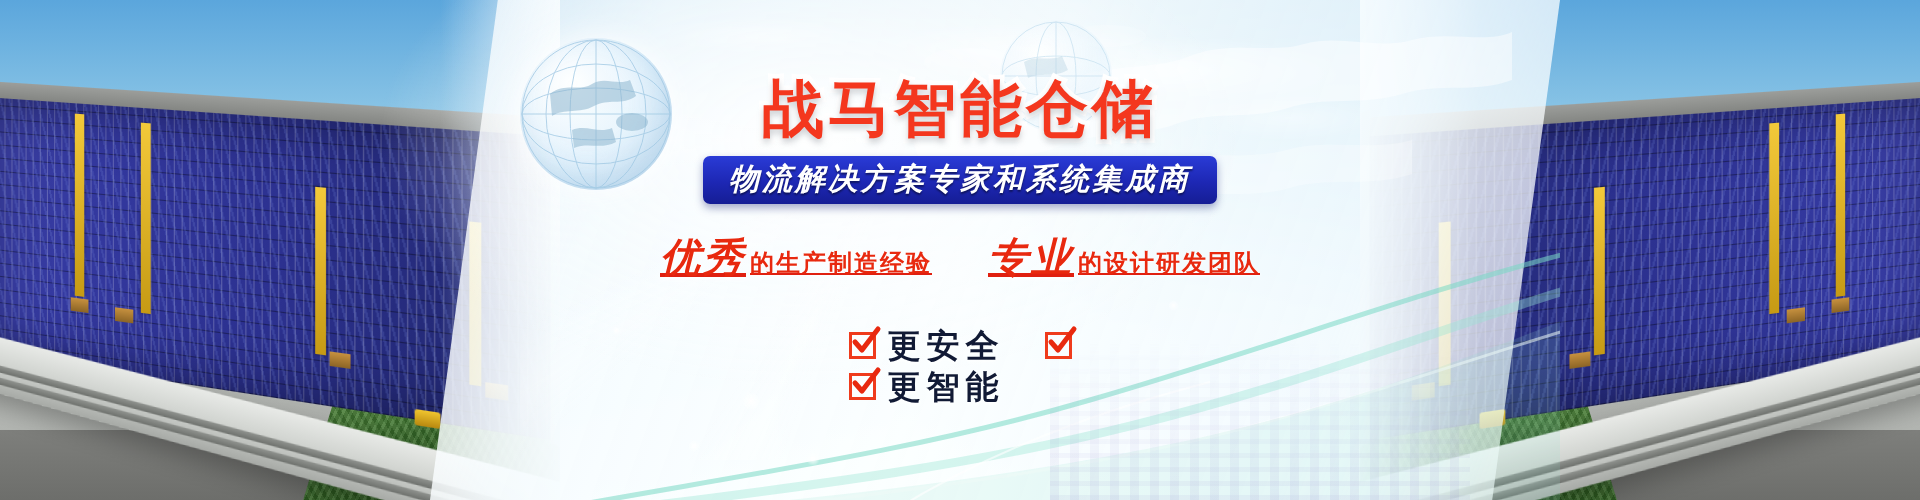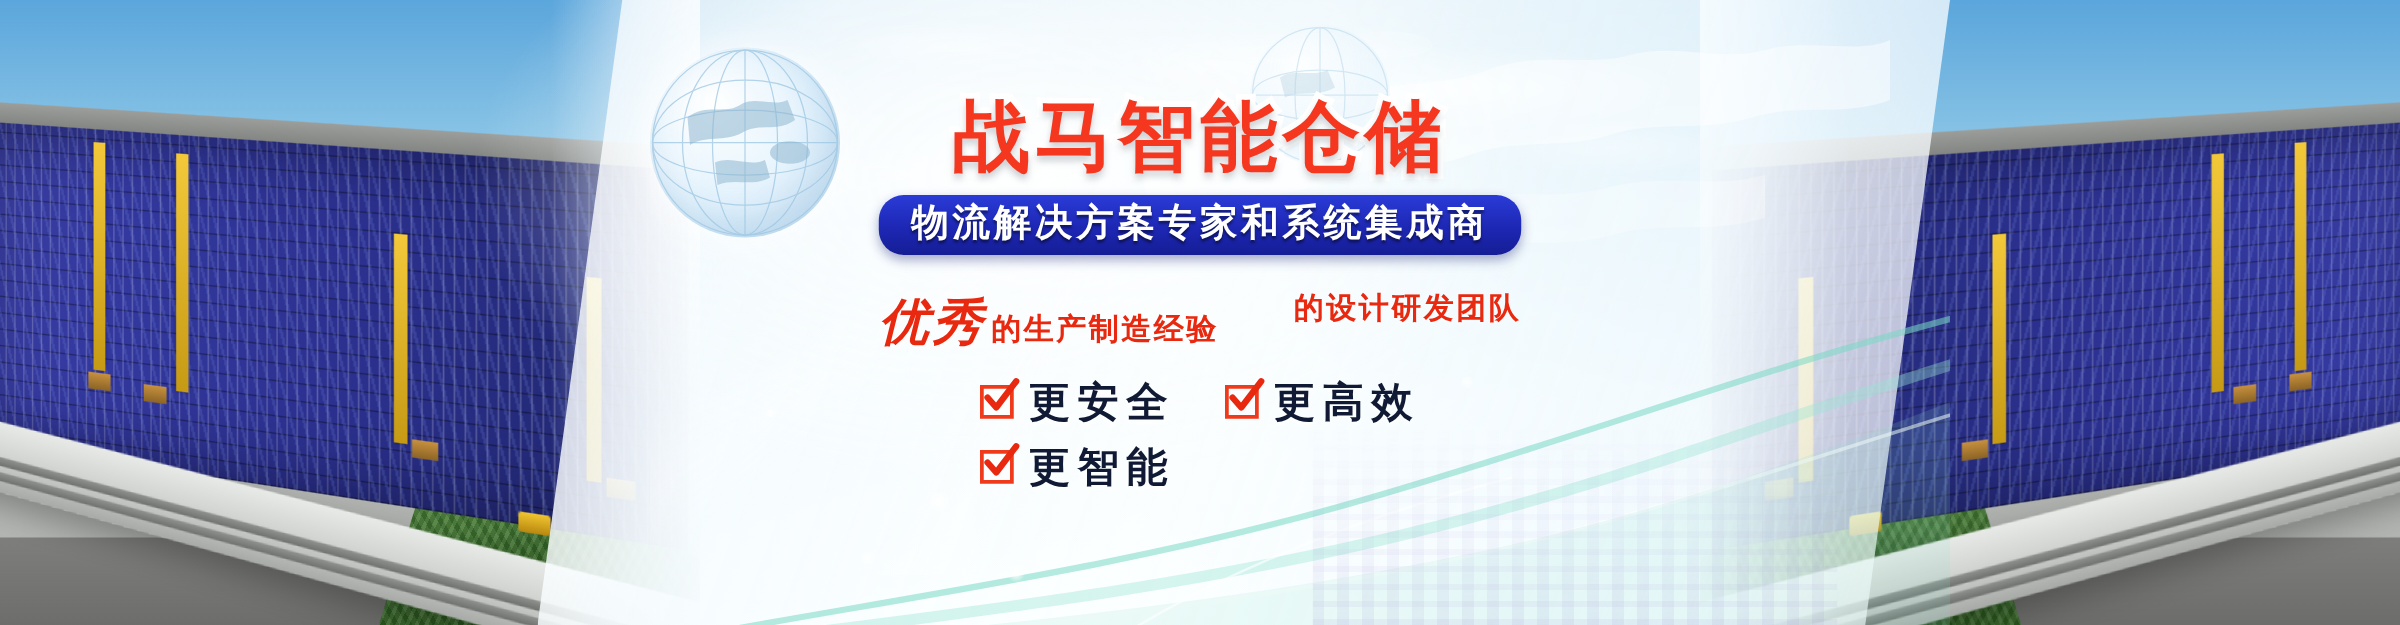--- a/index.html
+++ b/index.html
@@ -221,58 +221,60 @@
     color:#f4371e;
     line-height:1;
     -webkit-text-stroke:9px #ffffff;
     paint-order:stroke fill;
     text-shadow:0 4px 6px rgba(120,130,140,.40);
   }
 
   .subtitle-bar{
     margin-top:16px;
     background:linear-gradient(180deg,#2a3bd6 0%, #1d27b4 55%, #151d94 100%);
-    border-radius:20px;
+    border-radius:7px;
     padding:7px 26px 9px 26px;
     box-shadow:0 4px 9px rgba(30,40,120,.40);
+    font-style:italic;
   }
   .subtitle-text{
     font-family:"DejaVu Sans","Liberation Sans",sans-serif;
     font-size:30px; font-weight:bold; color:#ffffff;
     letter-spacing:3px; line-height:1.05;
     text-shadow:0 2px 2px rgba(0,0,0,.45);
   }
 
   .tagline{
     margin-top:26px;
-    display:flex; align-items:flex-start; gap:56px;
+    display:flex; align-items:center; gap:56px;
     color:#e02010;
+    text-decoration:underline;
   }
   .tag-group{ display:flex; align-items:baseline; }
   .tag-big{
     font-family:"DejaVu Serif","Liberation Serif",serif;
     font-size:40px; font-weight:bold; font-style:italic;
     letter-spacing:3px;
     color:#e8290f;
     text-shadow:0 2px 3px rgba(255,255,255,.9);
   }
   .tag-small{
     font-family:"DejaVu Serif","Liberation Serif",serif;
     font-size:24px; font-weight:bold;
     letter-spacing:2px;
     color:#e8290f;
     margin-left:4px;
     text-shadow:0 1px 2px rgba(255,255,255,.9);
   }
 
   .features{
-    margin-top:20px;
+    margin-top:44px;
     display:grid;
     grid-template-columns:auto auto;
-    gap:19px 40px;
+    gap:8px 40px;
   }
   .feature{
     display:flex; align-items:center; gap:12px;
   }
   .chk{
     position:relative;
     width:27px; height:27px;
     border:3px solid #ef3b1c;
     background:rgba(255,255,255,.25);
     flex:none;
@@ -429,20 +431,21 @@
     <div class="subtitle-bar">
       <div class="subtitle-text">物流解决方案专家和系统集成商</div>
     </div>
 
     <div class="tagline">
       <div class="tag-group">
         <span class="tag-big">优秀</span>
         <span class="tag-small">的生产制造经验</span>
       </div>
       <div class="tag-group">
+        <span class="tag-big">专业</span>
         <span class="tag-small">的设计研发团队</span>
       </div>
     </div>
 
     <div class="features">
 
       <div class="feature">
         <span class="chk">
           <svg viewBox="0 0 34 34">
               <path d="M6,17 L13,25 L29,4" fill="none" stroke="#e8290f" stroke-width="5" stroke-linecap="round" stroke-linejoin="round"></path>
@@ -450,21 +453,20 @@
         </span>
         <span class="feat-label">更安全</span>
       </div>
 
       <div class="feature">
         <span class="chk">
           <svg viewBox="0 0 34 34">
               <path d="M6,17 L13,25 L29,4" fill="none" stroke="#e8290f" stroke-width="5" stroke-linecap="round" stroke-linejoin="round"></path>
             </svg>
         </span>
-        <span class="feat-label">更高效</span>
       </div>
 
 
       <div class="feature">
         <span class="chk">
           <svg viewBox="0 0 34 34">
               <path d="M6,17 L13,25 L29,4" fill="none" stroke="#e8290f" stroke-width="5" stroke-linecap="round" stroke-linejoin="round"></path>
             </svg>
         </span>
         <span class="feat-label">更智能</span>

